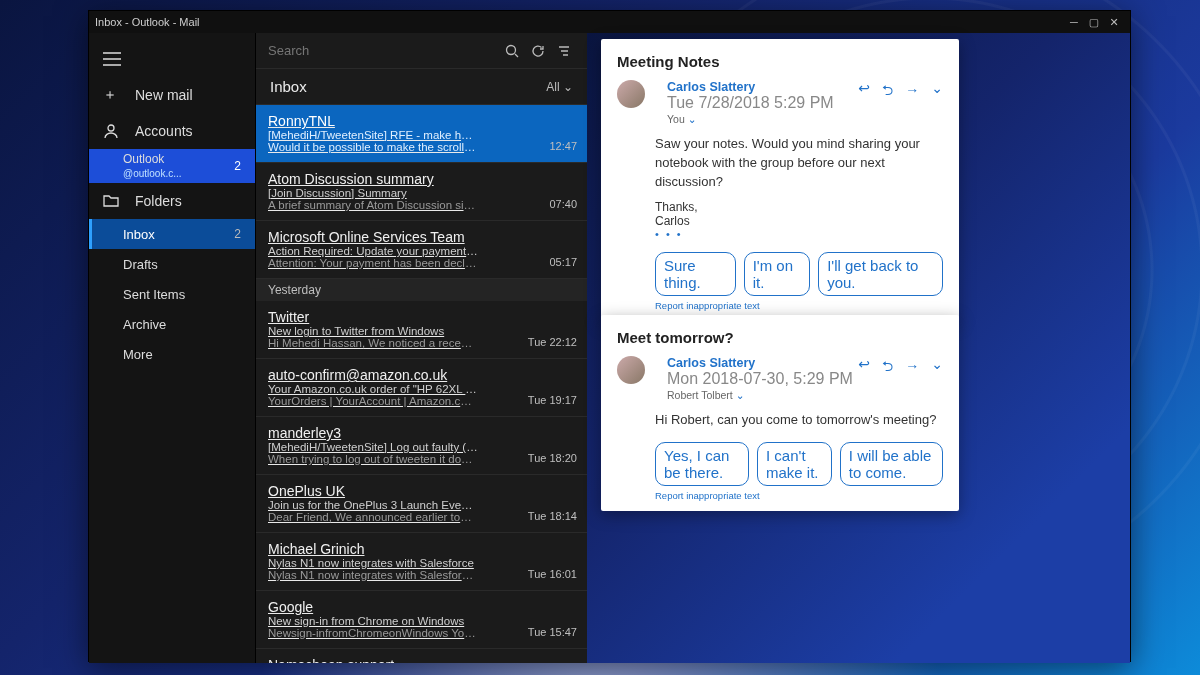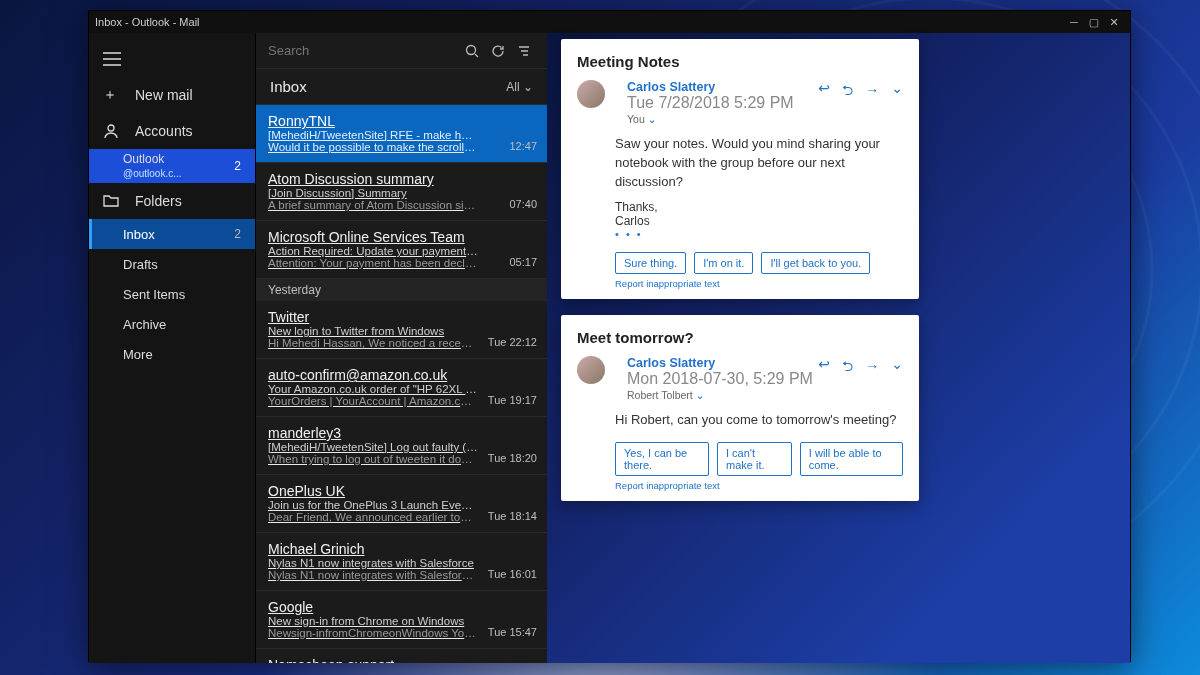--- a/index.html
+++ b/index.html
@@ -17,21 +17,21 @@
   .nav { width:166px; background:#141414; color:#ddd; padding-top:8px;}
   .nav-row { display:flex; align-items:center; height:36px; padding:0 14px; font-size:14px; gap:14px; cursor:pointer;}
   .nav-row .ic { width:18px; color:#e0e0e0; }
   .nav-sub { padding-left:34px; font-size:13px; height:30px; display:flex; align-items:center; justify-content:space-between; padding-right:14px;}
   .nav-sub.sel { background:#0b4c99; color:#fff; position:relative;}
   .nav-sub.sel::before { content:""; position:absolute; left:0; top:0; bottom:0; width:3px; background:#2ea0ff;}
   .nav-sub .cnt { color:#bbb; font-size:12px;}
   .acct-row { padding-left:34px; font-size:12px; height:34px; display:flex; align-items:center; justify-content:space-between; padding-right:14px; background:#1d4ed8;}
   .acct-row .cnt{color:#fff;}
   .acct-row .em{ font-size:10px; color:#bfe0ff;}
-  .list { width:292px; background:#1b1b1b; color:#eaeaea; border-left:1px solid #000; display:flex; flex-direction:column;}
+  .list { width:332px; background:#1b1b1b; color:#eaeaea; border-left:1px solid #000; display:flex; flex-direction:column;}
   .search { height:36px; display:flex; align-items:center; padding:0 12px; gap:8px; border-bottom:1px solid #2a2a2a;}
   .search input { flex:1; background:transparent; border:none; color:#bbb; font-size:13px; outline:none;}
   .search .sic { color:#bbb; width:18px; text-align:center; font-size:13px;}
   .list-head { height:36px; display:flex; align-items:center; justify-content:space-between; padding:0 14px; font-size:15px; border-bottom:1px solid #2a2a2a;}
   .list-head .all{ font-size:12px; color:#bbb;}
   .msgs { flex:1; overflow:hidden;}
   .msg { padding:8px 12px 9px; border-bottom:1px solid #2a2a2a; position:relative;text-decoration:underline;}
   .msg.sel { background:#0b66bf;}
   .msg .from{ font-size:14px; color:#f0f0f0;}
   .msg.sel .from{ color:#fff;}
@@ -46,21 +46,21 @@
   .phead{ display:flex; gap:22px; position:relative;}
   .avatar{ width:28px; height:28px; border-radius:50%; background:linear-gradient(135deg,#caa 0%,#876 100%); flex:none;}
   .pname{ color:#2172c9; font-size:12.5px; font-weight:600;}
   .pdate{ color:#888; font-size:16px;}
   .pto{ color:#666; font-size:10.5px; margin-top:1px;}
   .actions{position:absolute; right:0; top:0; display:flex; gap:12px; color:#2172c9; font-size:14px;}
   .body{ font-size:13px; color:#333; margin:10px 0 8px 38px; line-height:1.45;}
   .sign{ font-size:12px; color:#333; margin-left:38px;}
   .dots{ color:#2172c9; margin-left:38px; letter-spacing:2px; font-size:11px;}
   .sug{ display:flex; gap:8px; margin:12px 0 4px 38px;}
-  .sug span{ border:1px solid #2172c9; color:#2172c9; font-size:11px; padding:4px 8px; border-radius:2px; cursor:pointer;}
+  .sug span{ border:1px solid #2172c9; color:#2172c9; font-size:15px; padding:4px 8px; border-radius:10px; cursor:pointer;}
   .rpt{ font-size:9.5px; color:#2172c9; margin-left:38px; margin-top:4px;}
   svg{display:block}
 </style>
 </head>
 <body>
 
 <div class="spiral"></div>
 <div class="light"></div>
 
 <div class="window">

